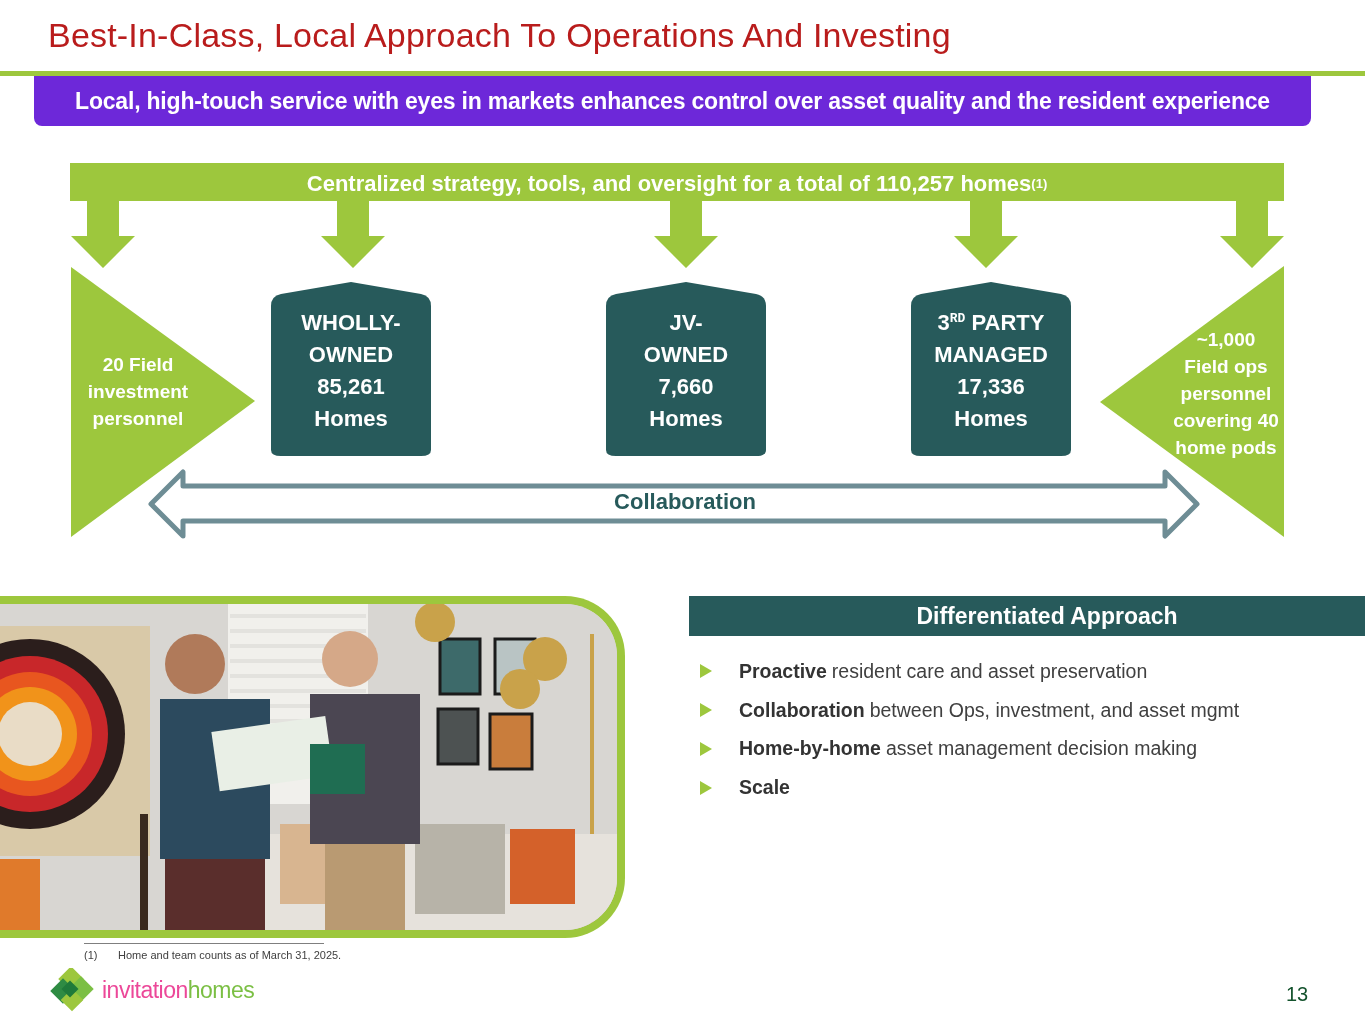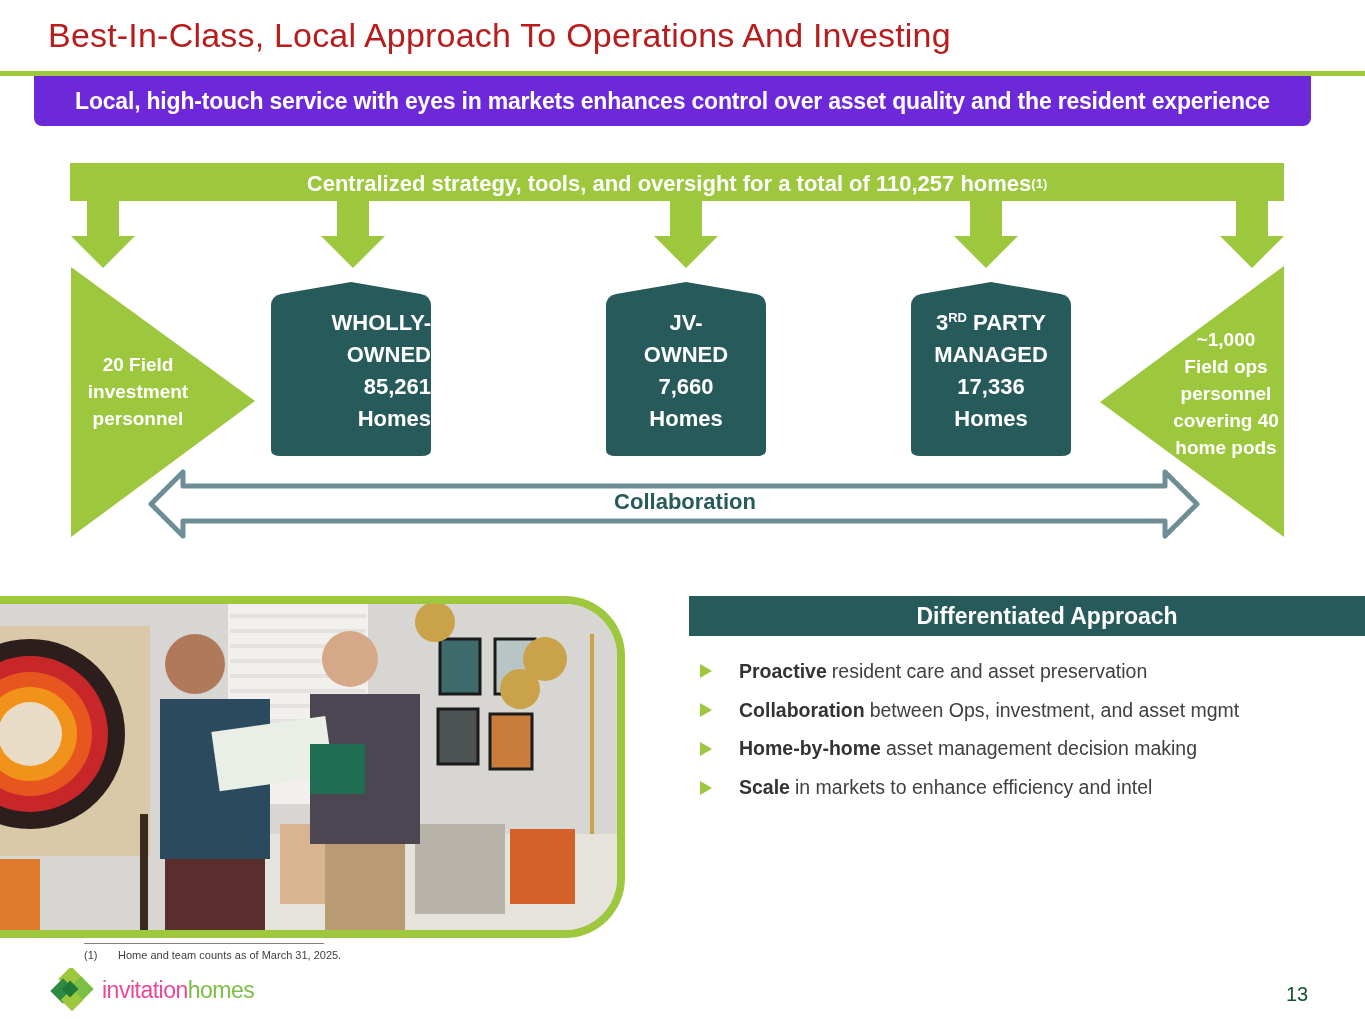--- a/index.html
+++ b/index.html
@@ -25,21 +25,21 @@
   .top-bar-text {
     left: 70px; top: 166px; width: 1214px; height: 36px;
     color: #ffffff; font-weight: 700; font-size: 22px;
     display: flex; align-items: center; justify-content: center; white-space: nowrap;
   }
   .top-bar-text sup { font-size: 13px; vertical-align: super; line-height: 0; }
   .box-text {
     color: #ffffff; font-weight: 700; font-size: 22px; line-height: 32px;
     text-align: center; width: 160px;
   }
-  .box-text sup { font-size: 13px; line-height: 0; }
+  .box-text sup { font-size: 13px; line-height: 0; font-family: Liberation Mono, monospace; }
   .side-text {
     color: #ffffff; font-weight: 700; font-size: 19px; line-height: 27px; text-align: center;
   }
   .collab {
     left: 560px; top: 489px; width: 250px; text-align: center;
     color: #275a5b; font-weight: 700; font-size: 22px;
   }
   .photo-frame {
     left: -20px; top: 596px; width: 645px; height: 342px;
     background: #9dc73d; border-radius: 0 60px 60px 0;
@@ -110,21 +110,21 @@
 </div>
 
 <div class="abs side-text" style="left:1164px; top:326px; width:124px;">
   <div>~1,000</div>
   <div>Field ops</div>
   <div>personnel</div>
   <div>covering 40</div>
   <div>home pods</div>
 </div>
 
-<div class="abs box-text" style="left:271px; top:307px;text-align:right;">
+<div class="abs box-text" style="left:271px; top:307px;">
   <div>WHOLLY-</div>
   <div>OWNED</div>
   <div>85,261</div>
   <div>Homes</div>
 </div>
 
 <div class="abs box-text" style="left:606px; top:307px;">
   <div>JV-</div>
   <div>OWNED</div>
   <div>7,660</div>
@@ -199,21 +199,20 @@
       <span>between Ops, investment, and asset mgmt</span>
     </div>
   <div class="bullet">
       <span class="tri"></span>
       <b>Home-by-home</b>
       <span>asset management decision making</span>
     </div>
   <div class="bullet">
       <span class="tri"></span>
       <b>Scale</b>
-      <span>in markets to enhance efficiency and intel</span>
     </div>
 </div>
 
 <div class="abs fn-rule"></div>
 <div class="abs footnote">
   <span class="num">(1)</span><span>Home and team counts as of March 31, 2025.</span>
 </div>
 
 <div class="abs logo">
   <svg width="48" height="44" viewBox="0 0 48 44" style="margin-right:4px;">

